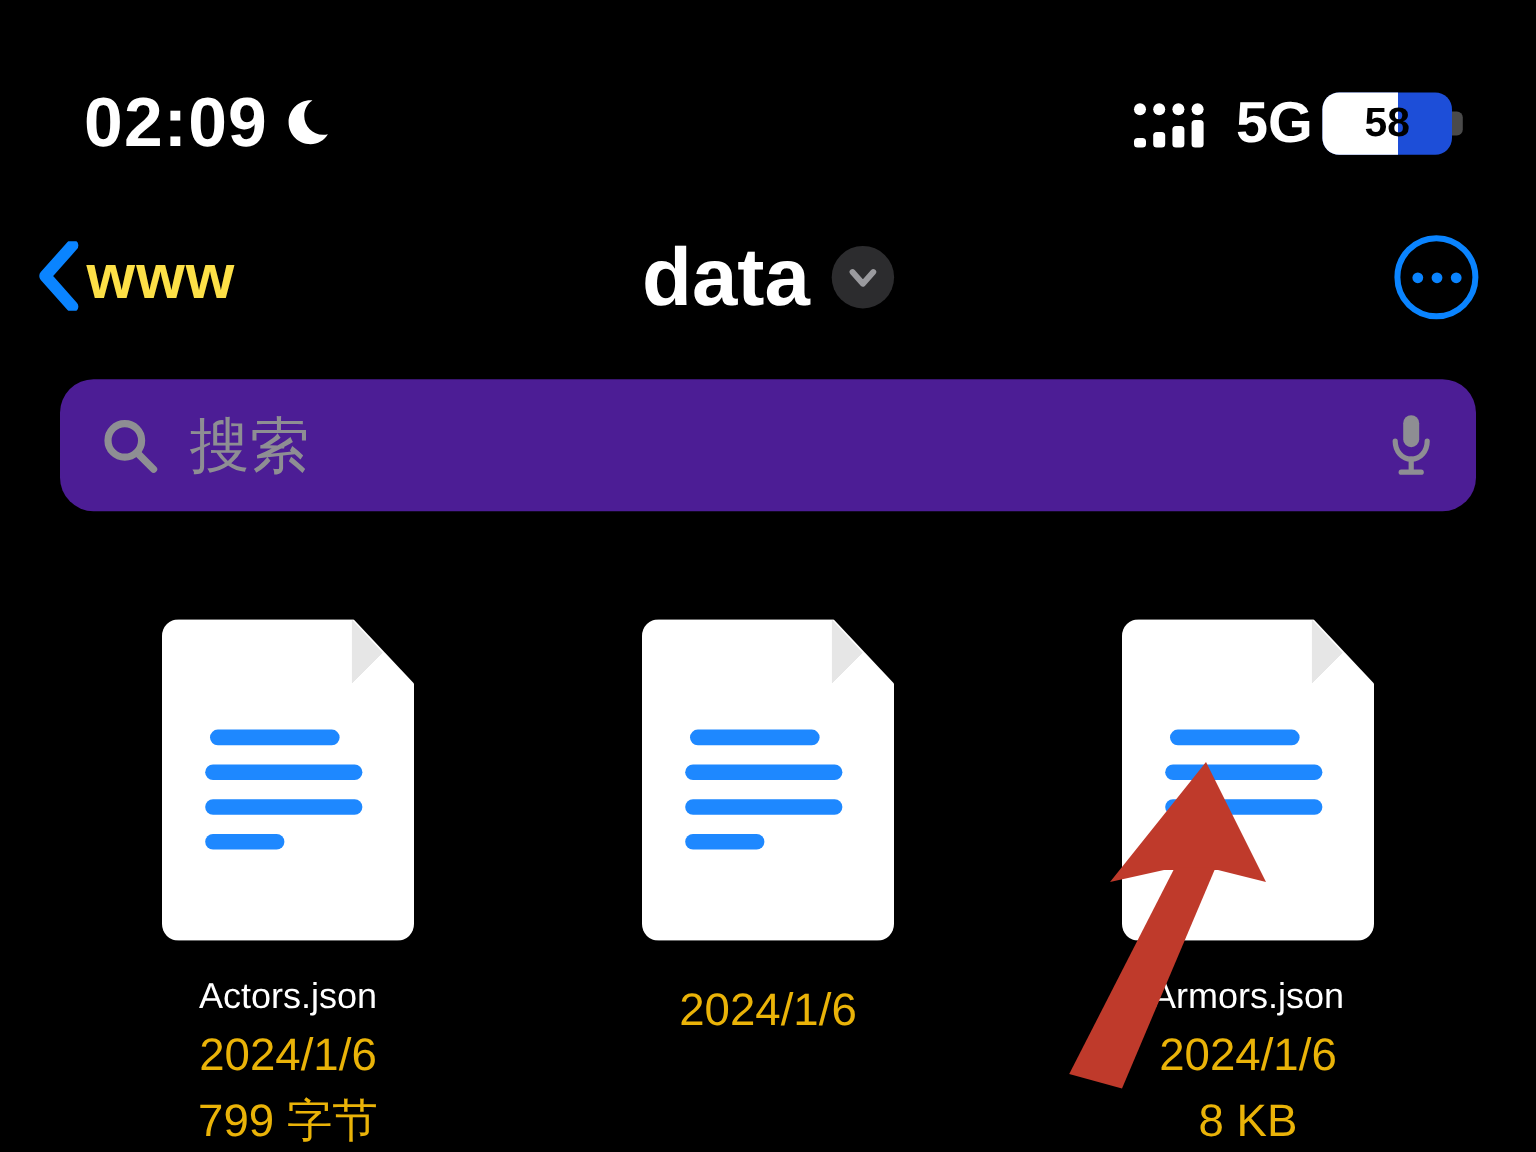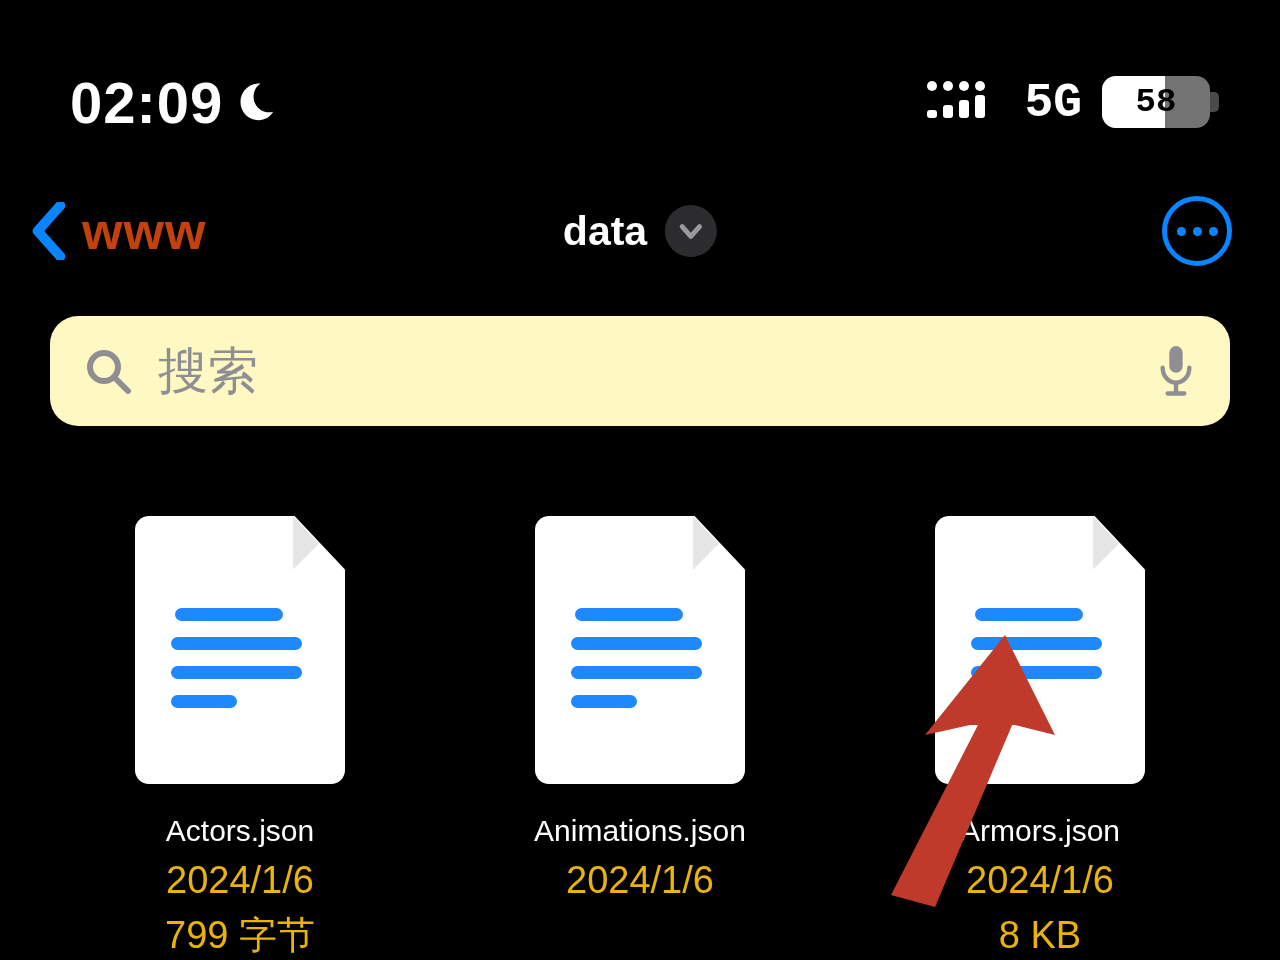--- a/index.html
+++ b/index.html
@@ -25,34 +25,33 @@
     gap: 14px;
   }
   .status-time {
     font-size: 58px;
     font-weight: 700;
     letter-spacing: 1px;
   }
   .dnd-moon svg { display: block; }
   .status-right {
     display: flex;
-    align-items: flex-start;
-    gap: 20px;
-    font-family: Liberation Mono, monospace;
+    align-items: center;
+    gap: 8px;
   }
   .signal-icon svg { display: block; }
   .network-label {
     font-size: 48px;
     font-weight: 600;
   }
   .battery {
     position: relative;
     width: 108px;
     height: 52px;
-    background: #737373;
+    background: #1d4ed8;
     border-radius: 14px;
     display: flex;
     align-items: center;
   }
   .battery::after {
     content: "";
     position: absolute;
     right: -9px;
     top: 16px;
     width: 9px;
@@ -84,38 +83,38 @@
 
   
   .nav-bar {
     display: flex;
     align-items: center;
     justify-content: space-between;
     padding: 20px 48px 30px 32px;
   }
   .nav-back {
     display: flex;
-    align-items: center;
-    gap: 16px;
-    color: #c2410c;
+    align-items: flex-start;
+    gap: 6px;
+    color: #fde047;
     font-size: 52px;
     font-weight: 600;
     letter-spacing: 1px;
   }
   .chevron-left svg { display: block; }
   .nav-title-wrap {
     display: flex;
     align-items: center;
     gap: 18px;
     position: absolute;
     left: 50%;
     transform: translateX(-50%);
   }
   .nav-title {
-    font-size: 41px;
+    font-size: 68px;
     font-weight: 700;
     color: #fff;
   }
   .title-chevron {
     width: 52px;
     height: 52px;
     border-radius: 50%;
     background: #2c2c2e;
     display: flex;
     align-items: center;
@@ -135,21 +134,21 @@
     width: 9px;
     height: 9px;
     background: #0a84ff;
     border-radius: 50%;
   }
 
   
   .search-bar {
     margin: 20px 50px 0 50px;
     height: 110px;
-    background: #fef9c3;
+    background: #4c1d95;
     border-radius: 28px;
     display: flex;
     align-items: center;
     padding: 0 34px;
     gap: 26px;
   }
   .search-bar .search-icon svg { display: block; }
   .search-placeholder {
     flex: 1;
     font-size: 50px;
@@ -339,21 +338,20 @@
     <div class="file-icon">
       <div class="page"></div>
       <div class="fold"></div>
       <div class="lines">
           <span></span>
           <span></span>
           <span></span>
           <span></span>
         </div>
     </div>
-    <div class="file-name">Animations.json</div>
     <div class="file-meta">2024/1/6</div>
     <div class="file-meta"></div>
   </div>
 
   <div class="file-item">
     <div class="file-icon">
       <div class="page"></div>
       <div class="fold"></div>
       <div class="lines">
           <span></span>

